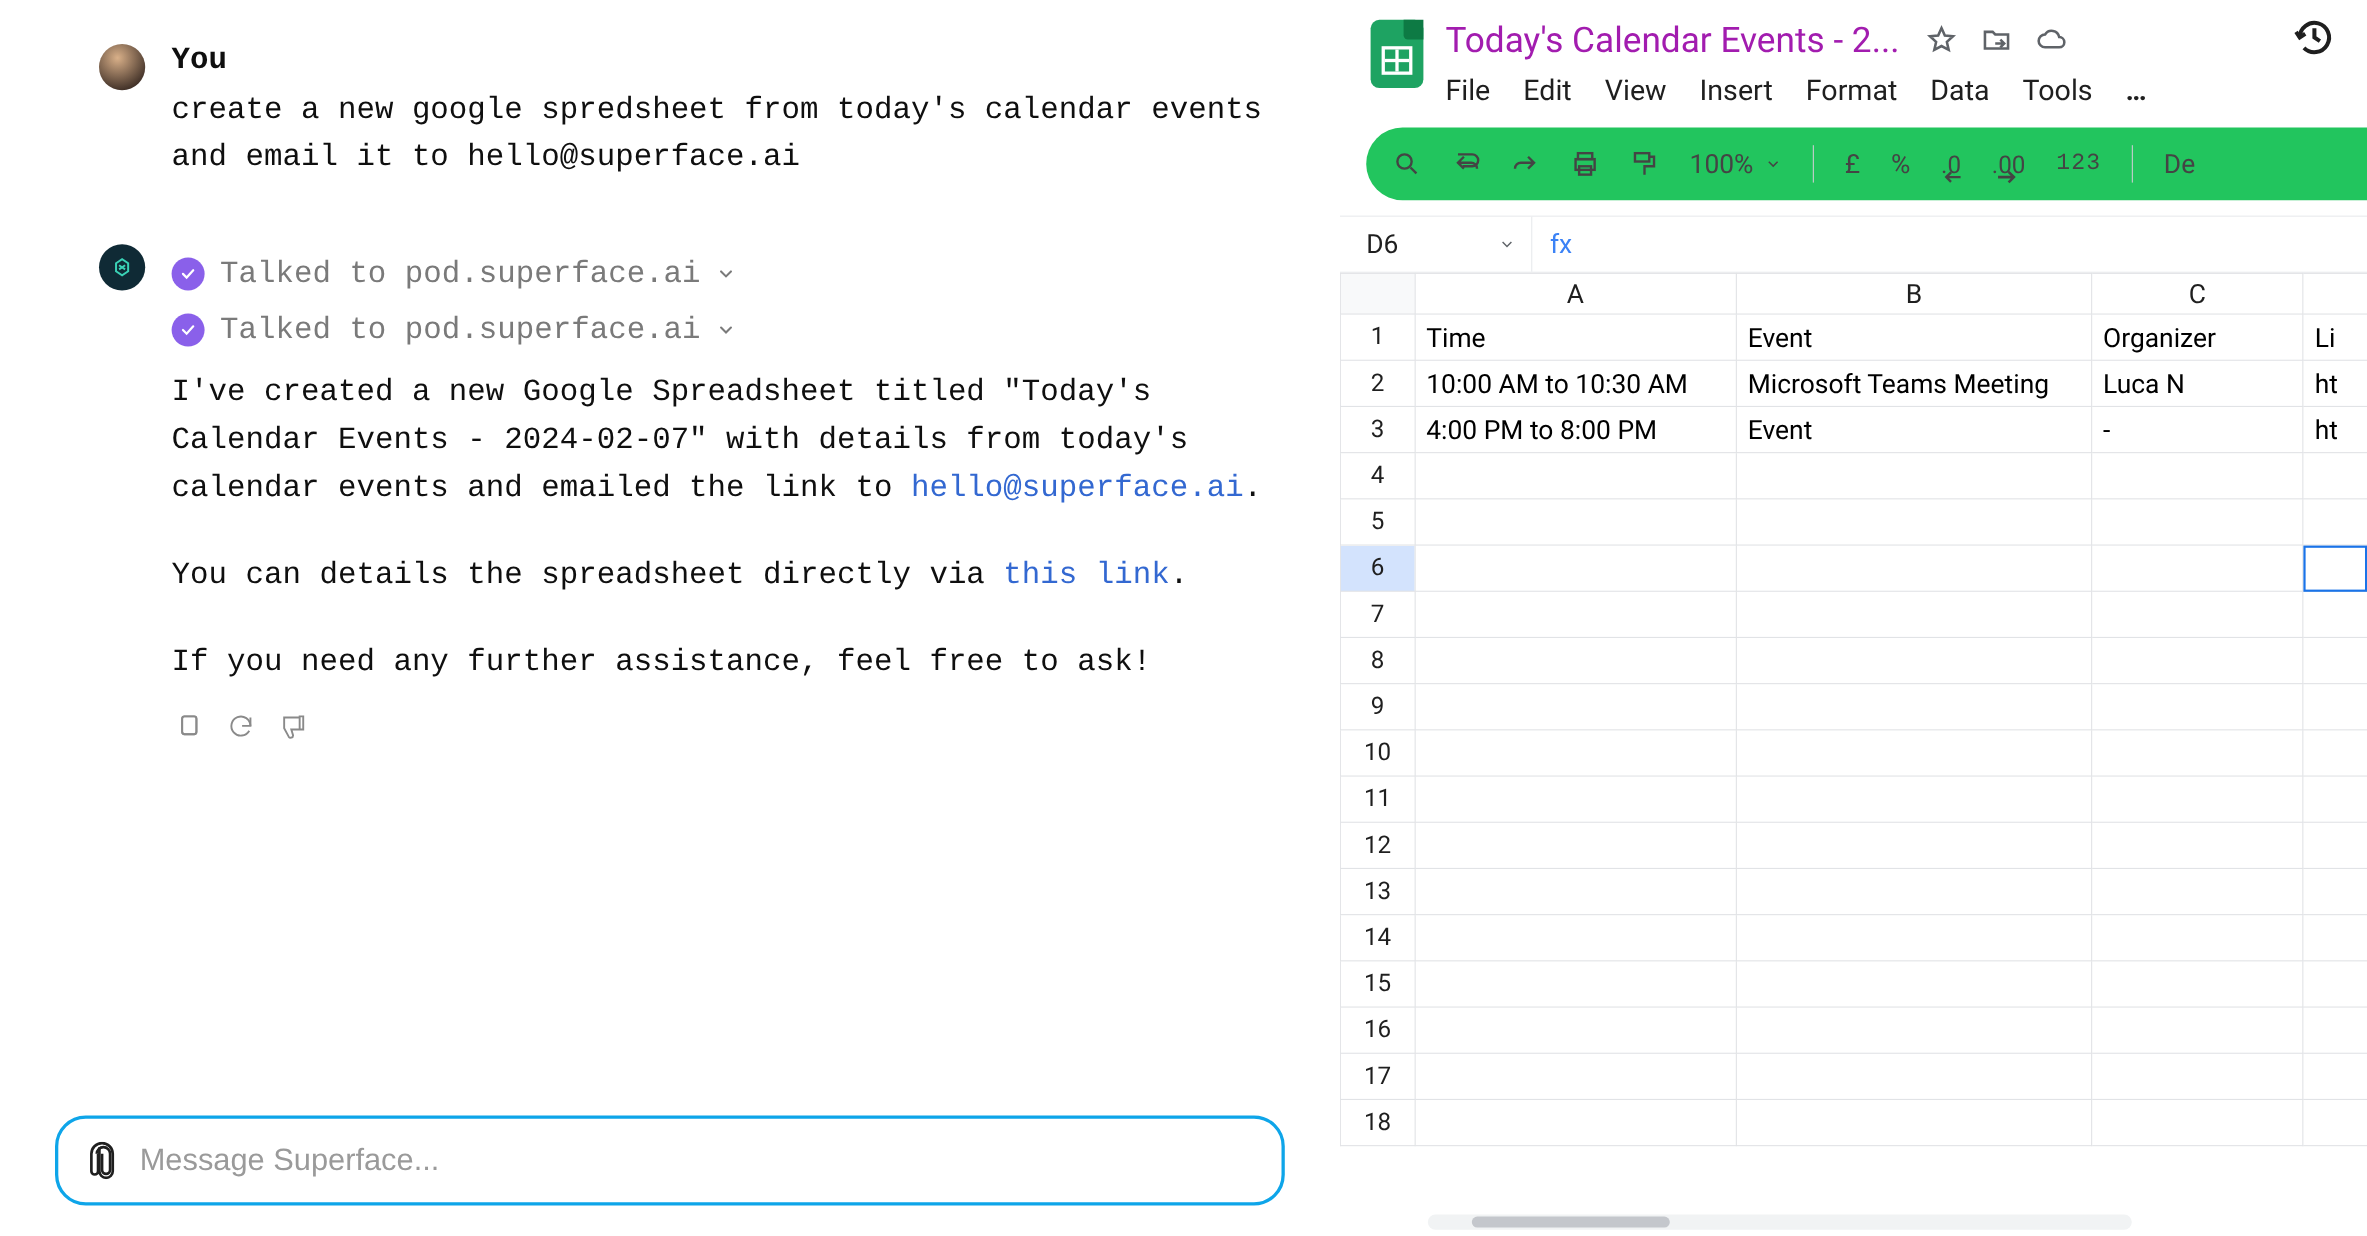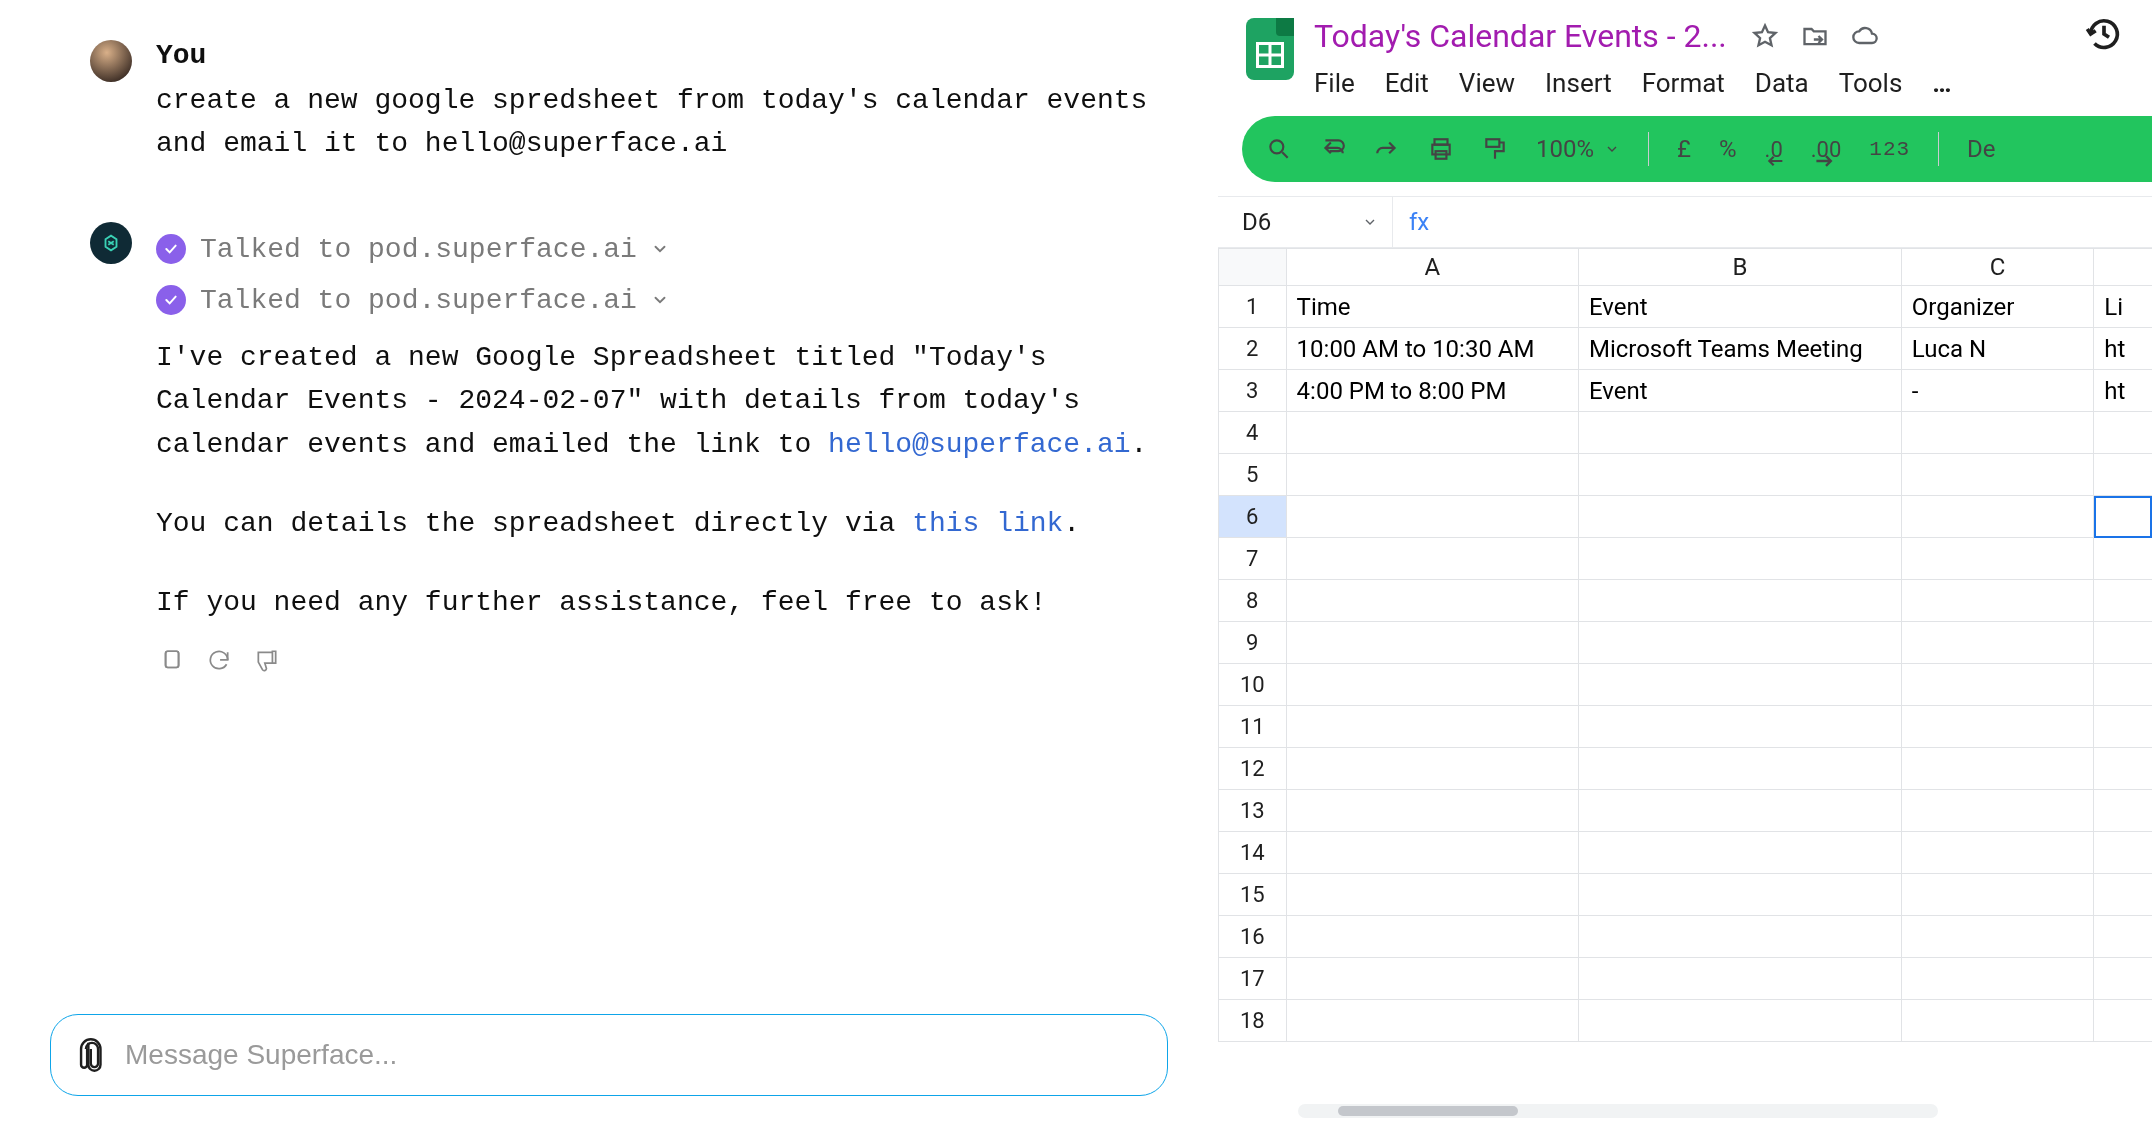--- a/index.html
+++ b/index.html
@@ -101,21 +101,21 @@
     width: 30px;
     height: 32px;
     color: #8a8a8a;
     cursor: pointer;
     display:flex; align-items:center; justify-content:center;
   }
   .fb-btn svg { width: 26px; height: 26px; stroke: #8a8a8a; fill:none; stroke-width:1.6;}
 
   .composer {
     margin: 0 50px 28px 50px;
-    border: 1px solid #0ea5e9;
+    border: 3px solid #0ea5e9;
     border-radius: 28px;
     height: 82px;
     display: flex;
     align-items: center;
     padding: 0 26px;
     gap: 18px;
     background: #fff;
   }
   .attach-icon { color: #1f1f1f; display:flex; }
   .attach-icon svg { width: 30px; height: 34px; stroke:#1f1f1f; stroke-width:2; fill:none;}

